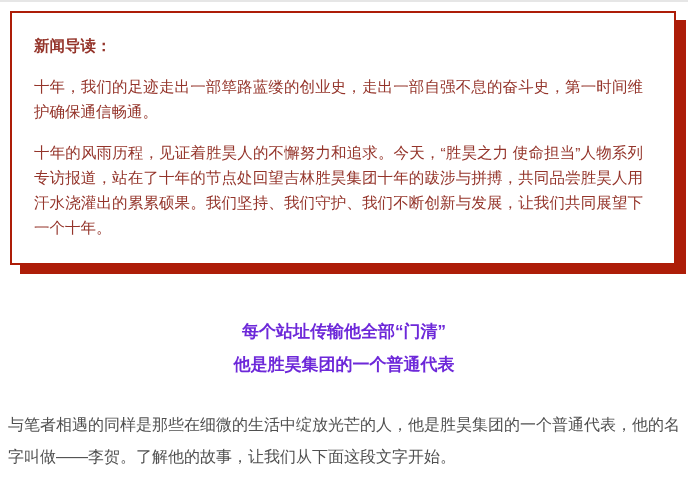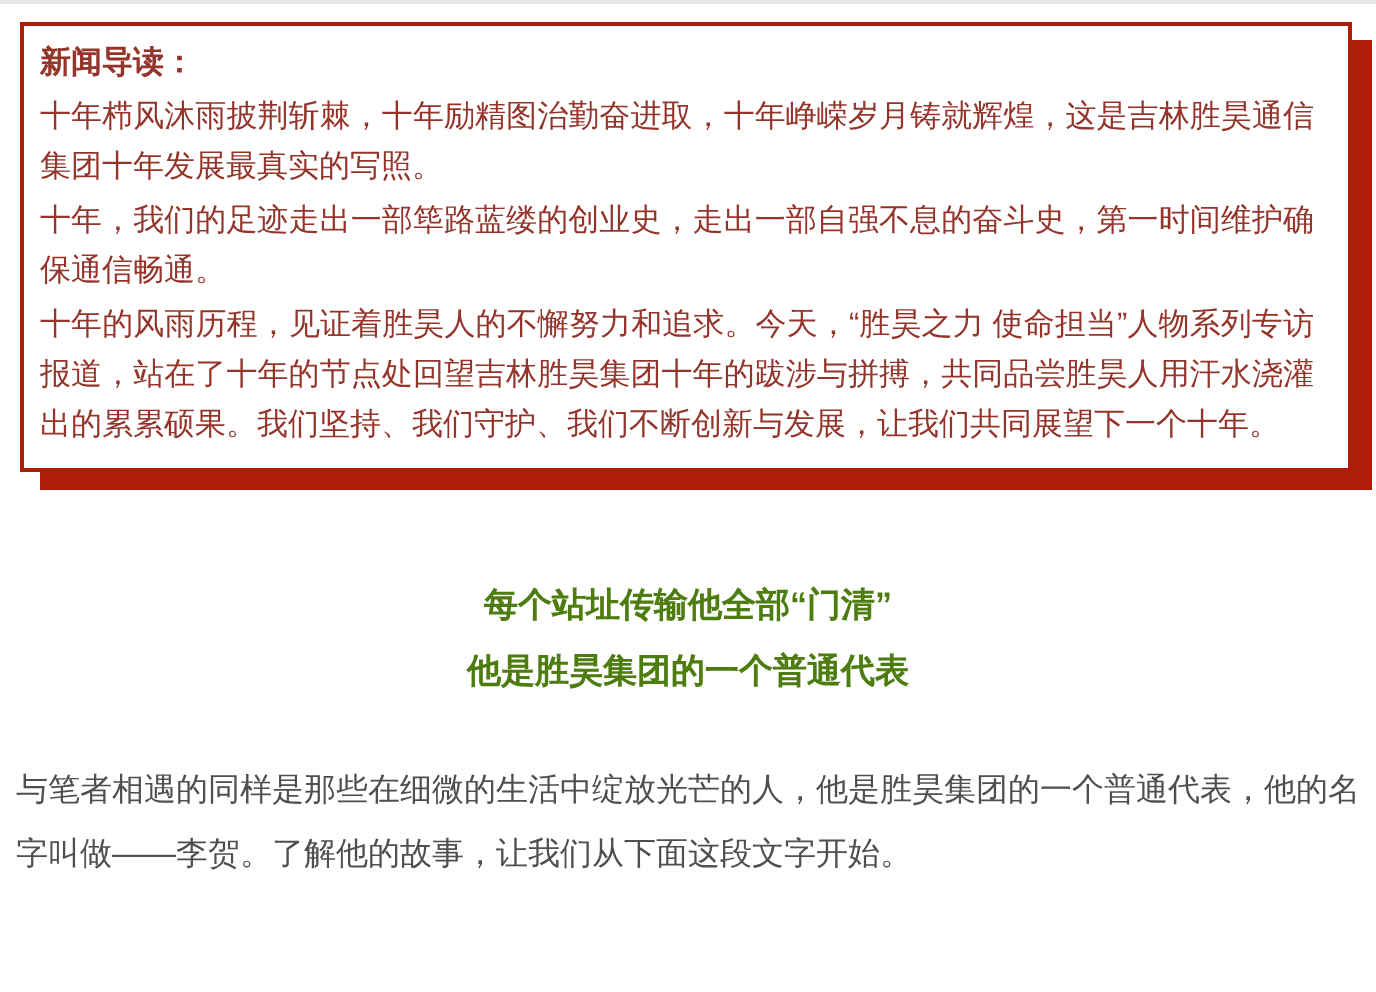--- a/index.html
+++ b/index.html
@@ -21,48 +21,47 @@
     box-sizing: border-box;
     margin: 9px 12px 0 10px;
     border: 2px solid #ad1d08;
     box-shadow: 10px 9px 0 0 #ad1d08;
     padding: 4px 15px 7px 6px;
     color: #94342a;
     font-size: 15.5px;
     line-height: 25px;
     text-align: justify;
   }
-  .news-box p { margin: 2px; }
+  .news-box p { margin: 16px; }
   .news-box .heading { font-weight: bold; }
   .article-title {
     margin-top: 50px;
     text-align: center;
     font-size: 17px;
     font-weight: bold;
     line-height: 33px;
-    color: #4d7c0f;
+    color: #6d28d9;
   }
   .article-body {
     margin-top: 28px;
     padding: 0 8px;
     font-size: 16px;
     line-height: 32px;
     color: #4f4f4f;
     text-align: justify;
   }
   .article-body p { margin: 0; }
 </style>
 </head>
 <body>
 
 <div class="page">
 
   <div class="news-box">
     <p class="heading">新闻导读：</p>
-    <p>十年栉风沐雨披荆斩棘，十年励精图治勤奋进取，十年峥嵘岁月铸就辉煌，这是吉林胜昊通信集团十年发展最真实的写照。</p>
     <p>十年，我们的足迹走出一部筚路蓝缕的创业史，走出一部自强不息的奋斗史，第一时间维护确保通信畅通。</p>
     <p>十年的风雨历程，见证着胜昊人的不懈努力和追求。今天，“胜昊之力 使命担当”人物系列专访报道，站在了十年的节点处回望吉林胜昊集团十年的跋涉与拼搏，共同品尝胜昊人用汗水浇灌出的累累硕果。我们坚持、我们守护、我们不断创新与发展，让我们共同展望下一个十年。</p>
   </div>
 
   <div class="article-title">
     <div>每个站址传输他全部“门清”</div>
     <div>他是胜昊集团的一个普通代表</div>
   </div>
 
   <div class="article-body">

